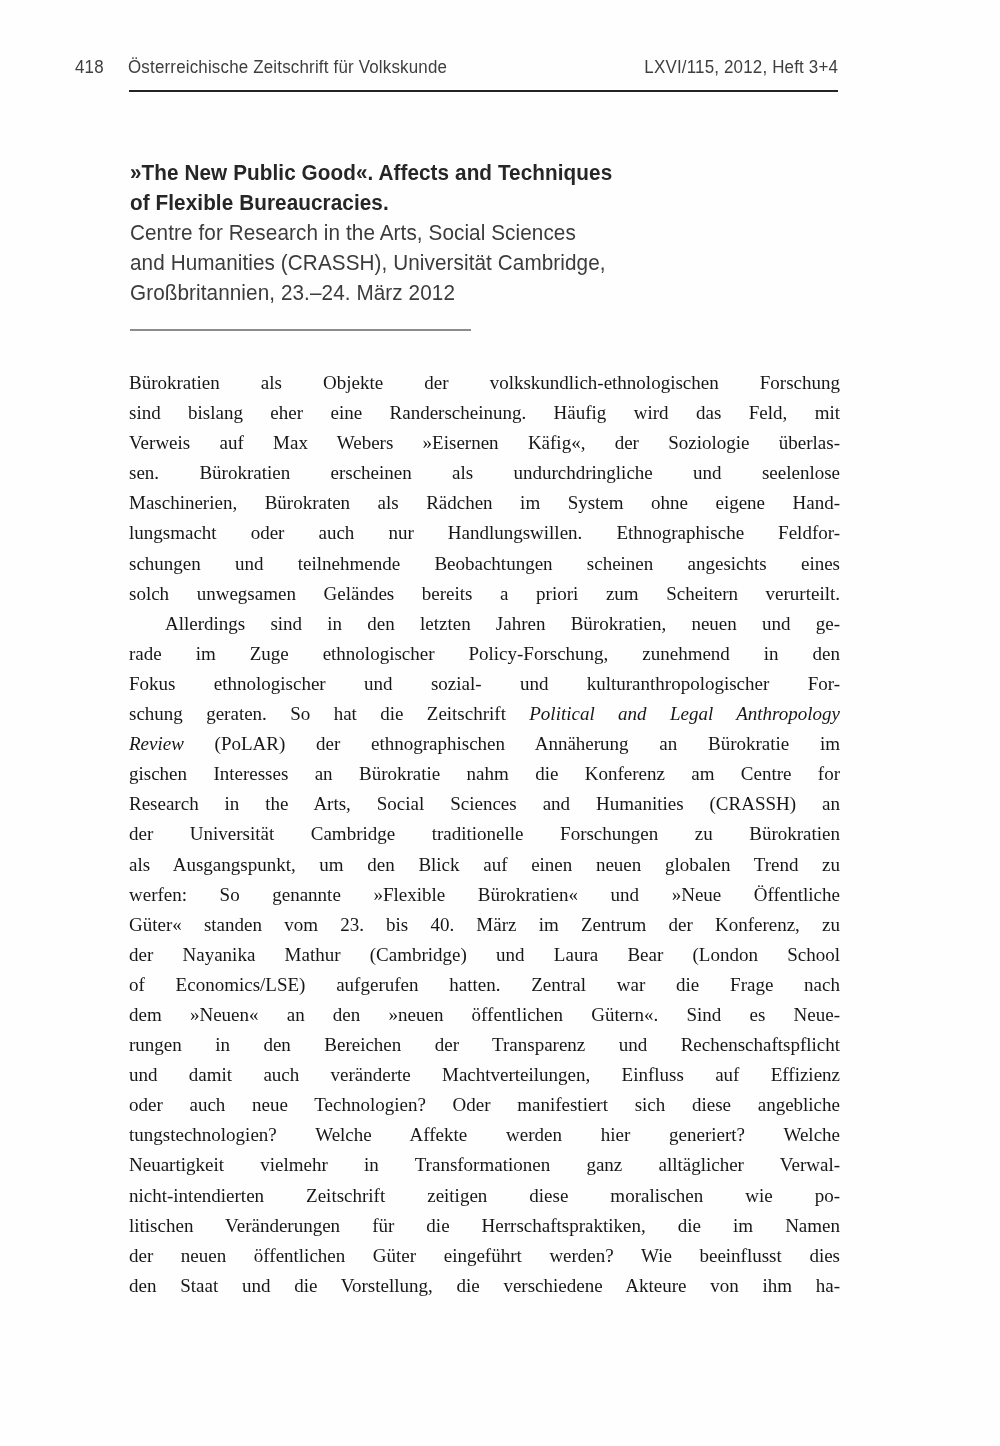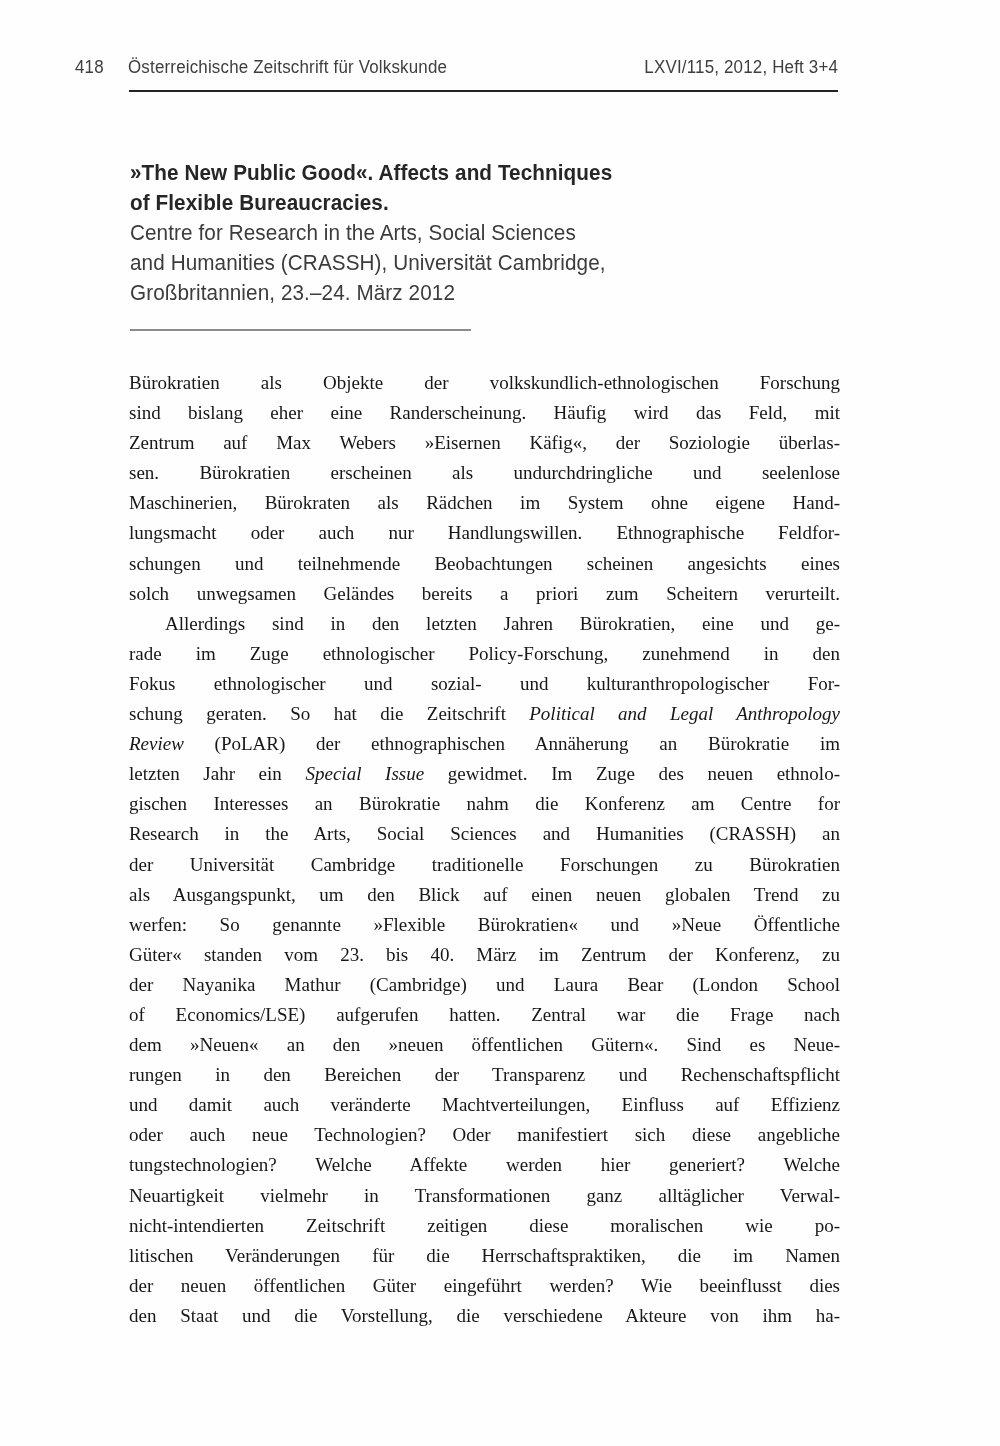--- a/index.html
+++ b/index.html
@@ -79,32 +79,31 @@
     <div class="title-line-bold">of Flexible Bureaucracies.</div>
     <div class="title-line-regular">Centre for Research in the Arts, Social Sciences</div>
     <div class="title-line-regular">and Humanities (CRASSH), Universität Cambridge,</div>
     <div class="title-line-regular">Großbritannien, 23.–24. März 2012</div>
   </div>
   <div class="title-rule"></div>
 
   <div class="body-text">
       <div class="body-line">Bürokratien als Objekte der volkskundlich-ethnologischen Forschung</div>
       <div class="body-line">sind bislang eher eine Randerscheinung. Häufig wird das Feld, mit</div>
-      <div class="body-line">Zentrum auf Max Webers »Eisernen Käfig«, der Soziologie überlas-</div>
+      <div class="body-line">Verweis auf Max Webers »Eisernen Käfig«, der Soziologie überlas-</div>
       <div class="body-line">sen. Bürokratien erscheinen als undurchdringliche und seelenlose</div>
       <div class="body-line">Maschinerien, Bürokraten als Rädchen im System ohne eigene Hand-</div>
       <div class="body-line">lungsmacht oder auch nur Handlungswillen. Ethnographische Feldfor-</div>
       <div class="body-line">schungen und teilnehmende Beobachtungen scheinen angesichts eines</div>
       <div class="body-line">solch unwegsamen Geländes bereits a priori zum Scheitern verurteilt.</div>
-      <div class="body-line indented">Allerdings sind in den letzten Jahren Bürokratien, eine und ge-</div>
+      <div class="body-line indented">Allerdings sind in den letzten Jahren Bürokratien, neuen und ge-</div>
       <div class="body-line">rade im Zuge ethnologischer Policy-Forschung, zunehmend in den</div>
       <div class="body-line">Fokus ethnologischer und sozial- und kulturanthropologischer For-</div>
       <div class="body-line">schung geraten. So hat die Zeitschrift <em>Political and Legal Anthropology</em></div>
       <div class="body-line"><em>Review</em> (PoLAR) der ethnographischen Annäherung an Bürokratie im</div>
-      <div class="body-line">letzten Jahr ein <em>Special Issue</em> gewidmet. Im Zuge des neuen ethnolo-</div>
       <div class="body-line">gischen Interesses an Bürokratie nahm die Konferenz am Centre for</div>
       <div class="body-line">Research in the Arts, Social Sciences and Humanities (CRASSH) an</div>
       <div class="body-line">der Universität Cambridge traditionelle Forschungen zu Bürokratien</div>
       <div class="body-line">als Ausgangspunkt, um den Blick auf einen neuen globalen Trend zu</div>
       <div class="body-line">werfen: So genannte »Flexible Bürokratien« und »Neue Öffentliche</div>
       <div class="body-line">Güter« standen vom 23. bis 40. März im Zentrum der Konferenz, zu</div>
       <div class="body-line">der Nayanika Mathur (Cambridge) und Laura Bear (London School</div>
       <div class="body-line">of Economics/LSE) aufgerufen hatten. Zentral war die Frage nach</div>
       <div class="body-line">dem »Neuen« an den »neuen öffentlichen Gütern«. Sind es Neue-</div>
       <div class="body-line">rungen in den Bereichen der Transparenz und Rechenschaftspflicht</div>

